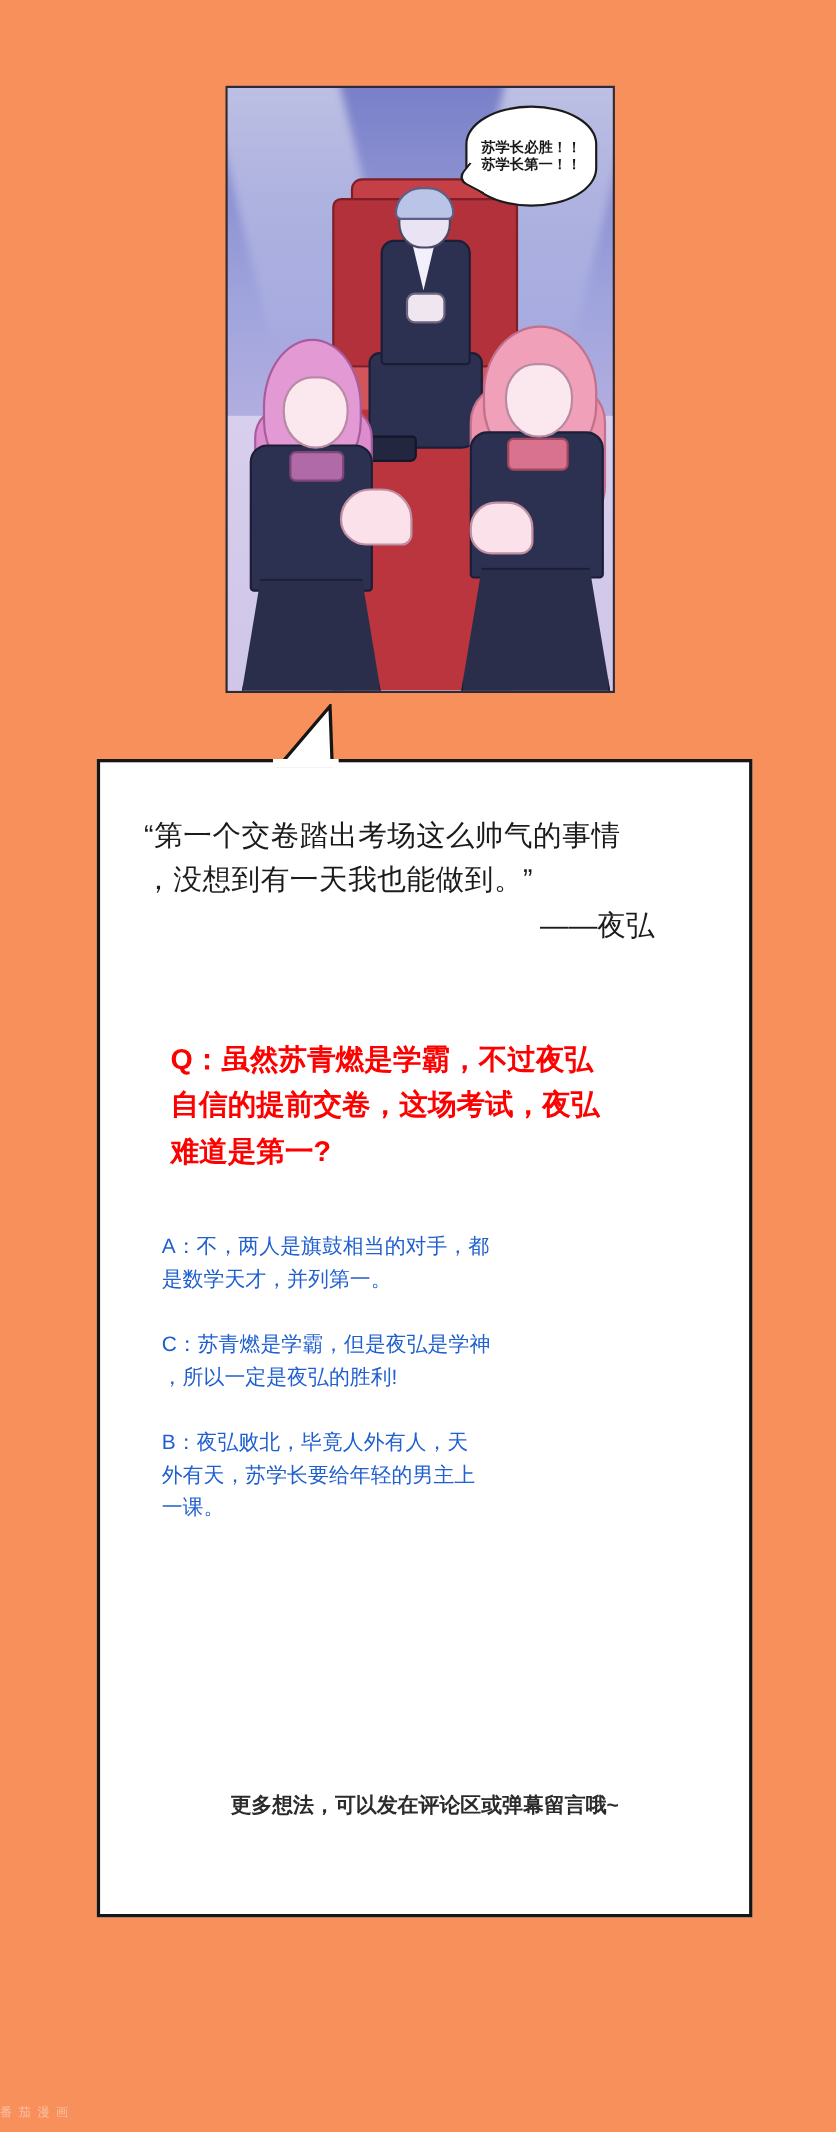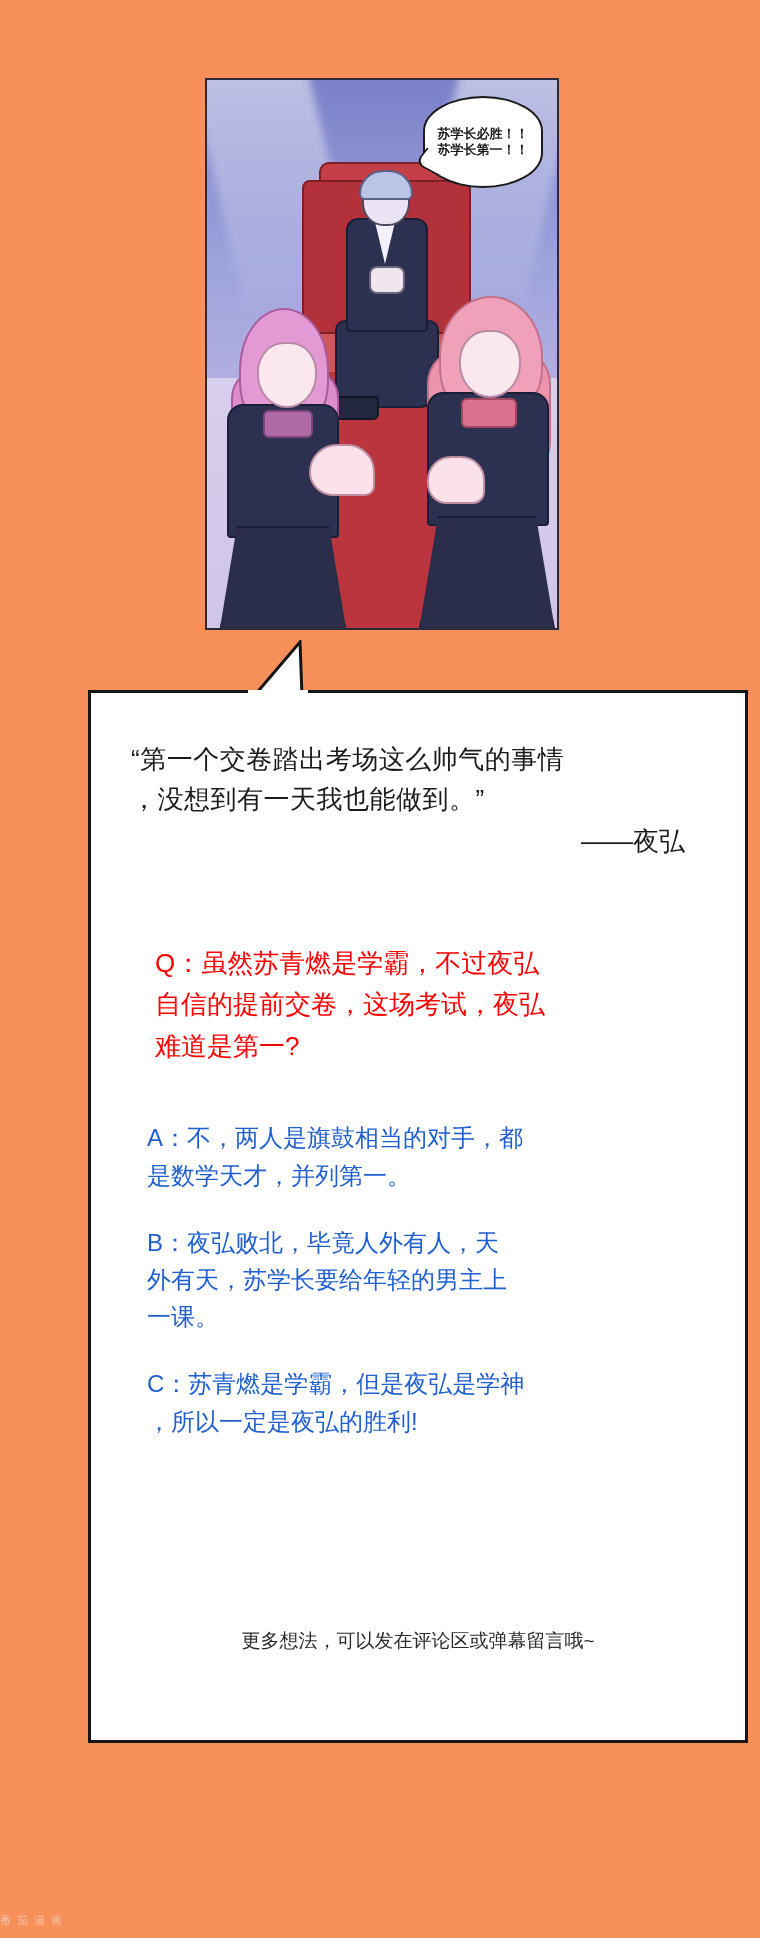--- a/index.html
+++ b/index.html
@@ -308,26 +308,26 @@
     text-align: left;
     font-weight: 700;
     white-space: pre-line;
   }
 
   
   .card {
     position: absolute;
     left: 88px;
     top: 690px;
-    width: 660px;
+    width: 596px;
     height: 1053px;
     background: #ffffff;
     border: 3px solid #161616;
     box-sizing: border-box;
-    padding: 46px 32px 0 40px;
+    padding: 46px 58px 0 40px;
   }
   .card-tail {
     position: absolute;
     left: 248px;
     top: 640px;
     width: 60px;
     height: 58px;
     z-index: 3;
   }
 
@@ -346,38 +346,40 @@
     margin: 4px 28px 0 0;
   }
 
   .q-block {
     margin-top: 84px;
     color: #ff0000;
     font-size: 26px;
     line-height: 1.6;
     padding-left: 24px;
     white-space: pre-line;
+    font-weight: bold;
   }
   .opt {
     color: #1f5fd0;
-    font-size: 24px;
+    font-size: 19px;
     line-height: 1.55;
     padding-left: 16px;
     margin-top: 30px;
     white-space: pre-line;
   }
   .opt-a { margin-top: 52px; }
 
   .card-footer {
     position: absolute;
     left: 0; right: 0;
     bottom: 86px;
     text-align: center;
     font-size: 19px;
     color: #2b2b2b;
+    font-weight: bold;
   }
 
   .watermark {
     position: absolute;
     left: 0;
     bottom: 10px;
     font-size: 11px;
     color: rgba(255,255,255,0.45);
     letter-spacing: 6px;
   }
@@ -440,22 +442,22 @@
   <div class="quote">“第一个交卷踏出考场这么帅气的事情
 ，没想到有一天我也能做到。”</div>
   <div class="quote-author">——夜弘</div>
 
   <div class="q-block">Q：虽然苏青燃是学霸，不过夜弘
 自信的提前交卷，这场考试，夜弘
 难道是第一?</div>
 
   <div class="opt opt-a">A：不，两人是旗鼓相当的对手，都
 是数学天才，并列第一。</div>
+  <div class="opt">C：苏青燃是学霸，但是夜弘是学神
+，所以一定是夜弘的胜利!</div>
   <div class="opt">B：夜弘败北，毕竟人外有人，天
 外有天，苏学长要给年轻的男主上
 一课。</div>
-  <div class="opt">C：苏青燃是学霸，但是夜弘是学神
-，所以一定是夜弘的胜利!</div>
 
   <div class="card-footer">更多想法，可以发在评论区或弹幕留言哦~</div>
 </div>
 
 <div class="watermark">番茄漫画</div>
 
 </body></html>

